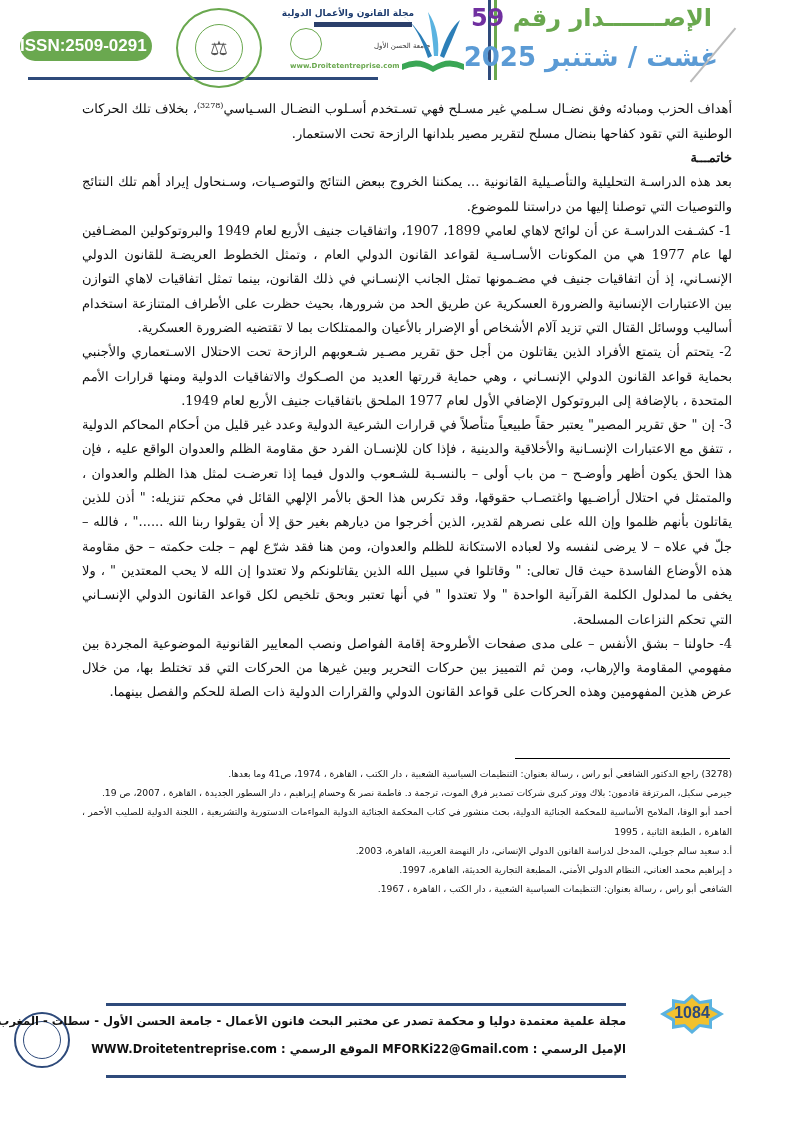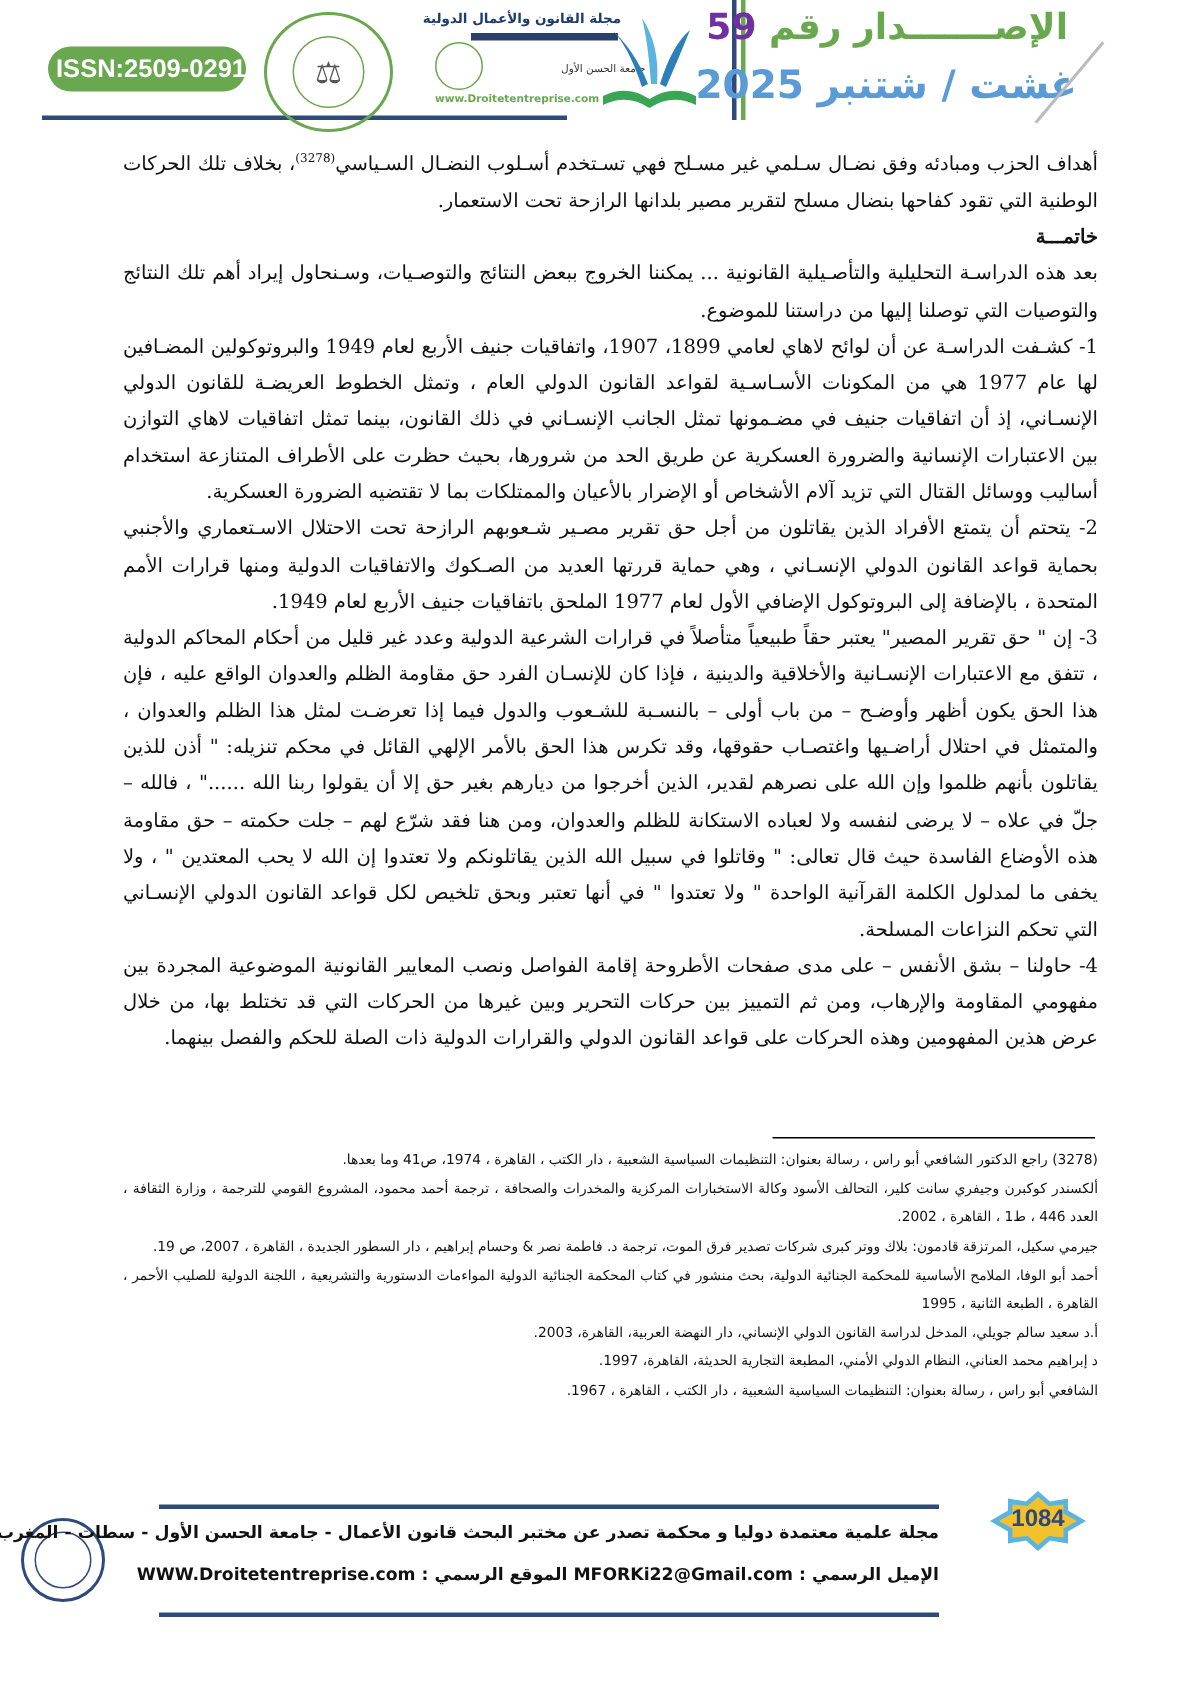--- a/index.html
+++ b/index.html
@@ -1,18 +1,18 @@
 <!DOCTYPE html>
 <html><head>
 <meta charset="utf-8">
 <style>
   html,body{margin:0;padding:0;background:#fff;}
   body{width:793px;height:1122px;position:relative;overflow:hidden;font-family:"DejaVu Sans",sans-serif;color:#111;}
   .header{position:absolute;left:0;top:0;width:793px;height:90px;}
-  .issn{position:absolute;left:32px;top:31px;width:132px;height:30px;border-radius:15px;background:#6aa84f;color:#fff;font-family:"Liberation Sans",sans-serif;font-size:17px;font-weight:bold;line-height:30px;text-align:right;}
+  .issn{position:absolute;left:20px;top:31px;width:132px;height:30px;border-radius:15px;background:#6aa84f;color:#fff;font-family:"Liberation Sans",sans-serif;font-size:17px;font-weight:bold;line-height:30px;text-align:left;}
   .hline{position:absolute;left:28px;top:77px;width:350px;height:3px;background:#2e4a7a;}
   .lab-logo{position:absolute;left:176px;top:8px;width:86px;height:80px;border-radius:50%;border:2px solid #6aa84f;box-sizing:border-box;display:flex;align-items:center;justify-content:center;}
   .lab-logo .inner{width:46px;height:46px;border-radius:50%;border:1px solid #6aa84f;display:flex;align-items:center;justify-content:center;font-size:20px;color:#555;}
   .journal-logo{position:absolute;left:284px;top:6px;width:200px;height:66px;}
   .journal-logo .t1{position:absolute;right:70px;top:2px;font-size:9px;color:#1d3b6e;font-weight:bold;white-space:nowrap;}
   .journal-logo .t2{position:absolute;left:30px;top:16px;width:98px;height:5px;background:#2b3f6b;}
   .journal-logo .small-seal{position:absolute;left:6px;top:22px;width:30px;height:30px;border-radius:50%;border:1px solid #6aa84f;}
   .journal-logo .uni{position:absolute;left:90px;top:36px;font-size:7px;color:#333;}
   .journal-logo .url{position:absolute;left:6px;top:56px;font-size:7px;color:#6aa84f;font-weight:bold;}
   .book{position:absolute;left:398px;top:8px;width:70px;height:68px;}
@@ -76,21 +76,20 @@
   <p>بعد هذه الدراسـة التحليلية والتأصـيلية القانونية ... يمكننا الخروج ببعض النتائج والتوصـيات، وسـنحاول إيراد أهم تلك النتائج والتوصيات التي توصلنا إليها من دراستنا للموضوع.</p>
   <p>1-      كشـفت الدراسـة عن أن لوائح لاهاي لعامي 1899، 1907، واتفاقيات جنيف الأربع لعام 1949 والبروتوكولين المضـافين لها عام 1977 هي من المكونات الأسـاسـية لقواعد القانون الدولي العام ، وتمثل الخطوط العريضـة للقانون الدولي الإنسـاني، إذ أن اتفاقيات جنيف في مضـمونها تمثل الجانب الإنسـاني في ذلك القانون، بينما تمثل اتفاقيات لاهاي التوازن بين الاعتبارات الإنسانية والضرورة العسكرية عن طريق الحد من شرورها، بحيث حظرت على الأطراف المتنازعة استخدام أساليب ووسائل القتال التي تزيد آلام الأشخاص أو الإضرار بالأعيان والممتلكات بما لا تقتضيه الضرورة العسكرية.</p>
   <p>2-  يتحتم أن يتمتع الأفراد الذين يقاتلون من أجل حق تقرير مصـير شـعوبهم الرازحة تحت الاحتلال الاسـتعماري والأجنبي بحماية قواعد القانون الدولي الإنسـاني ، وهي حماية قررتها العديد من الصـكوك والاتفاقيات الدولية ومنها قرارات الأمم المتحدة ، بالإضافة إلى البروتوكول الإضافي الأول لعام 1977 الملحق باتفاقيات جنيف الأربع لعام 1949.</p>
   <p>3-  إن " حق تقرير المصير" يعتبر حقاً طبيعياً متأصلاً في قرارات الشرعية الدولية وعدد غير قليل من أحكام المحاكم الدولية ، تتفق مع الاعتبارات الإنسـانية والأخلاقية والدينية ، فإذا كان للإنسـان الفرد حق مقاومة الظلم والعدوان الواقع عليه ، فإن هذا الحق يكون أظهر وأوضـح – من باب أولى – بالنسـبة للشـعوب والدول فيما إذا تعرضـت لمثل هذا الظلم والعدوان ، والمتمثل في احتلال أراضـيها واغتصـاب حقوقها، وقد تكرس هذا الحق بالأمر الإلهي القائل في محكم تنزيله: " أذن للذين يقاتلون بأنهم ظلموا وإن الله على نصرهم لقدير، الذين أخرجوا من ديارهم بغير حق إلا أن يقولوا ربنا الله ......" ، فالله – جلّ في علاه – لا يرضى لنفسه ولا لعباده الاستكانة للظلم والعدوان، ومن هنا فقد شرّع لهم – جلت حكمته – حق مقاومة هذه الأوضاع الفاسدة حيث قال تعالى: " وقاتلوا في سبيل الله الذين يقاتلونكم ولا تعتدوا إن الله لا يحب المعتدين " ، ولا يخفى ما لمدلول الكلمة القرآنية الواحدة   " ولا تعتدوا " في أنها تعتبر وبحق تلخيص لكل قواعد القانون الدولي الإنسـاني التي تحكم النزاعات المسلحة.</p>
   <p>4-  حاولنا – بشق الأنفس – على مدى صفحات الأطروحة إقامة الفواصل ونصب المعايير القانونية الموضوعية المجردة بين مفهومي المقاومة والإرهاب، ومن ثم التمييز بين حركات التحرير وبين غيرها من الحركات التي قد تختلط بها، من خلال عرض هذين المفهومين وهذه الحركات على قواعد القانون الدولي والقرارات الدولية ذات الصلة للحكم والفصل بينهما.</p>
 </div>
 
 <div class="fn-sep"></div>
 <div class="notes">
   <p>(3278) راجع الدكتور الشافعي أبو راس ، رسالة بعنوان: التنظيمات السياسية الشعبية ، دار الكتب ، القاهرة ، 1974، ص41 وما بعدها.</p>
-  <p>ألكسندر كوكبرن وجيفري سانت كلير، التحالف الأسود وكالة الاستخبارات المركزية والمخدرات والصحافة ، ترجمة أحمد محمود، المشروع القومي للترجمة ، وزارة الثقافة ، العدد 446 ، ط1 ، القاهرة ، 2002.</p>
   <p>جيرمي سكيل، المرتزقة قادمون: بلاك ووتر كبرى شركات تصدير فرق الموت، ترجمة د. فاطمة نصر &amp; وحسام إبراهيم ، دار السطور الجديدة ، القاهرة ، 2007، ص 19.</p>
   <p>أحمد أبو الوفا، الملامح الأساسية للمحكمة الجنائية الدولية، بحث منشور في كتاب المحكمة الجنائية الدولية المواءمات الدستورية والتشريعية ، اللجنة الدولية للصليب الأحمر ، القاهرة ، الطبعة الثانية ، 1995</p>
   <p>أ.د سعيد سالم جويلي، المدخل لدراسة القانون الدولي الإنساني، دار النهضة العربية، القاهرة، 2003.</p>
   <p>د إبراهيم محمد العناني، النظام الدولي الأمني، المطبعة التجارية الحديثة، القاهرة، 1997.</p>
   <p>الشافعي أبو راس ، رسالة بعنوان: التنظيمات السياسية الشعبية ، دار الكتب ، القاهرة ، 1967.</p>
 </div>
 
 <div class="footer">
   <div class="seal">
       <div class="in"></div>

